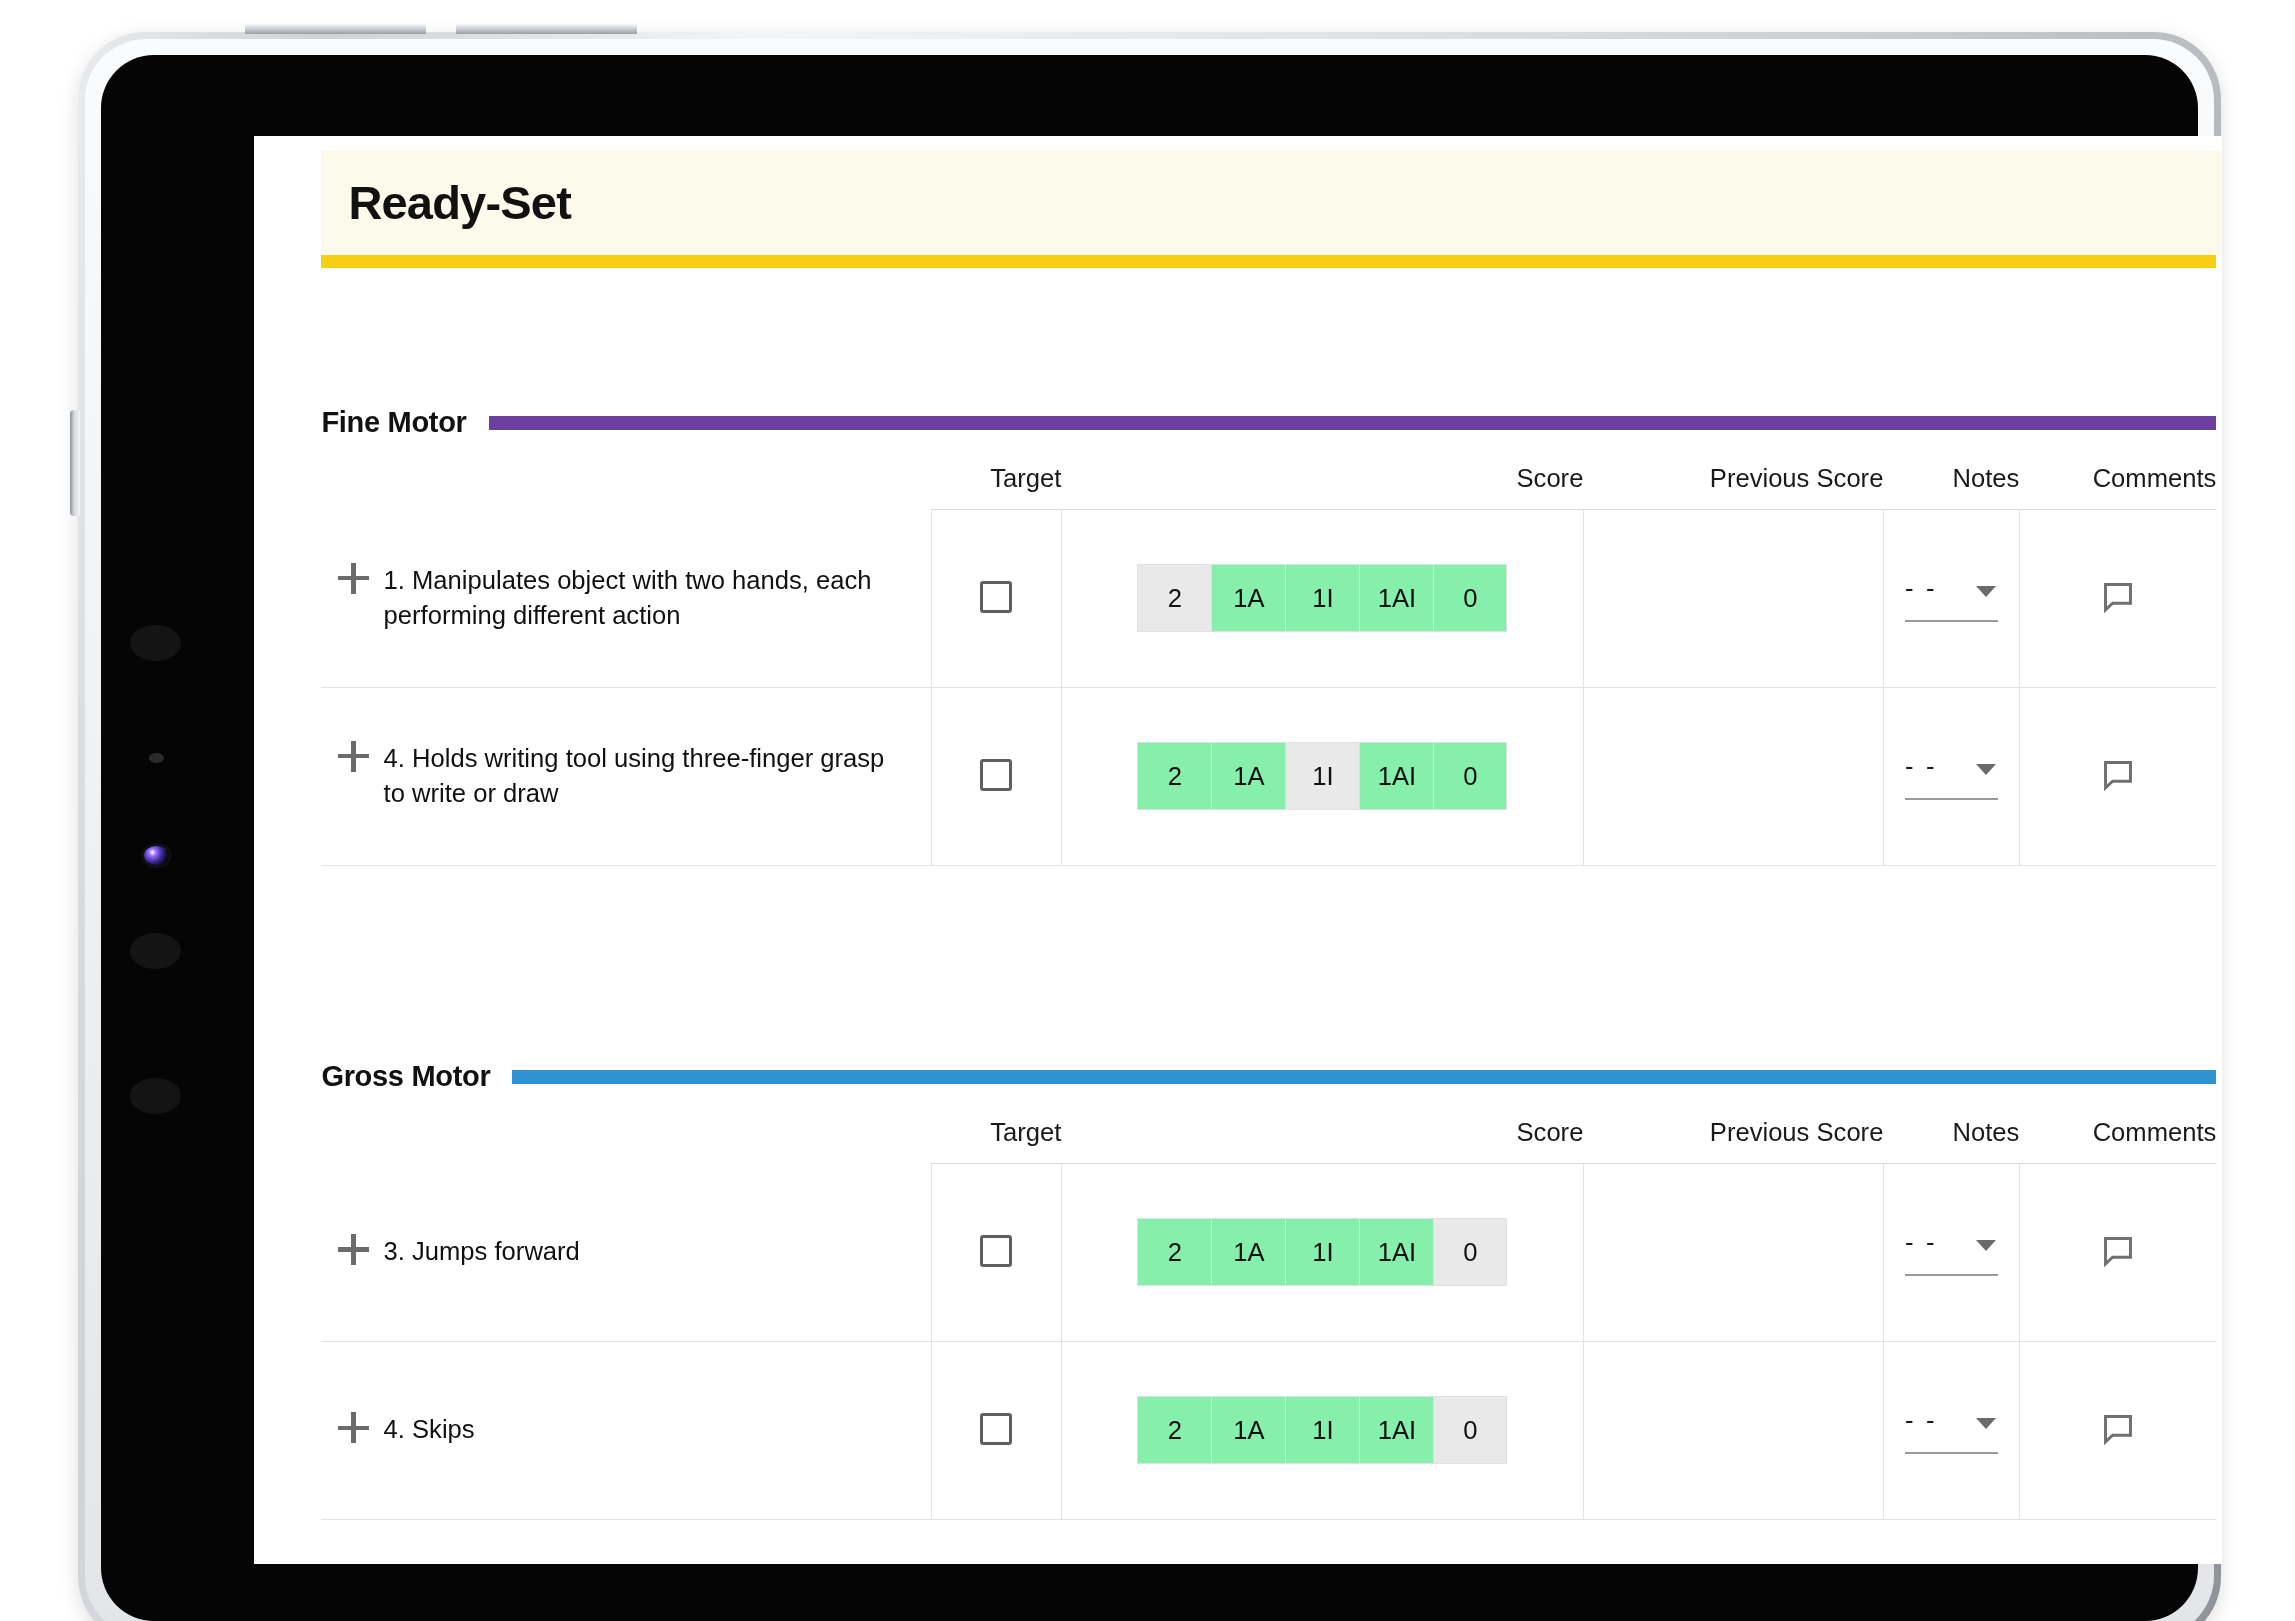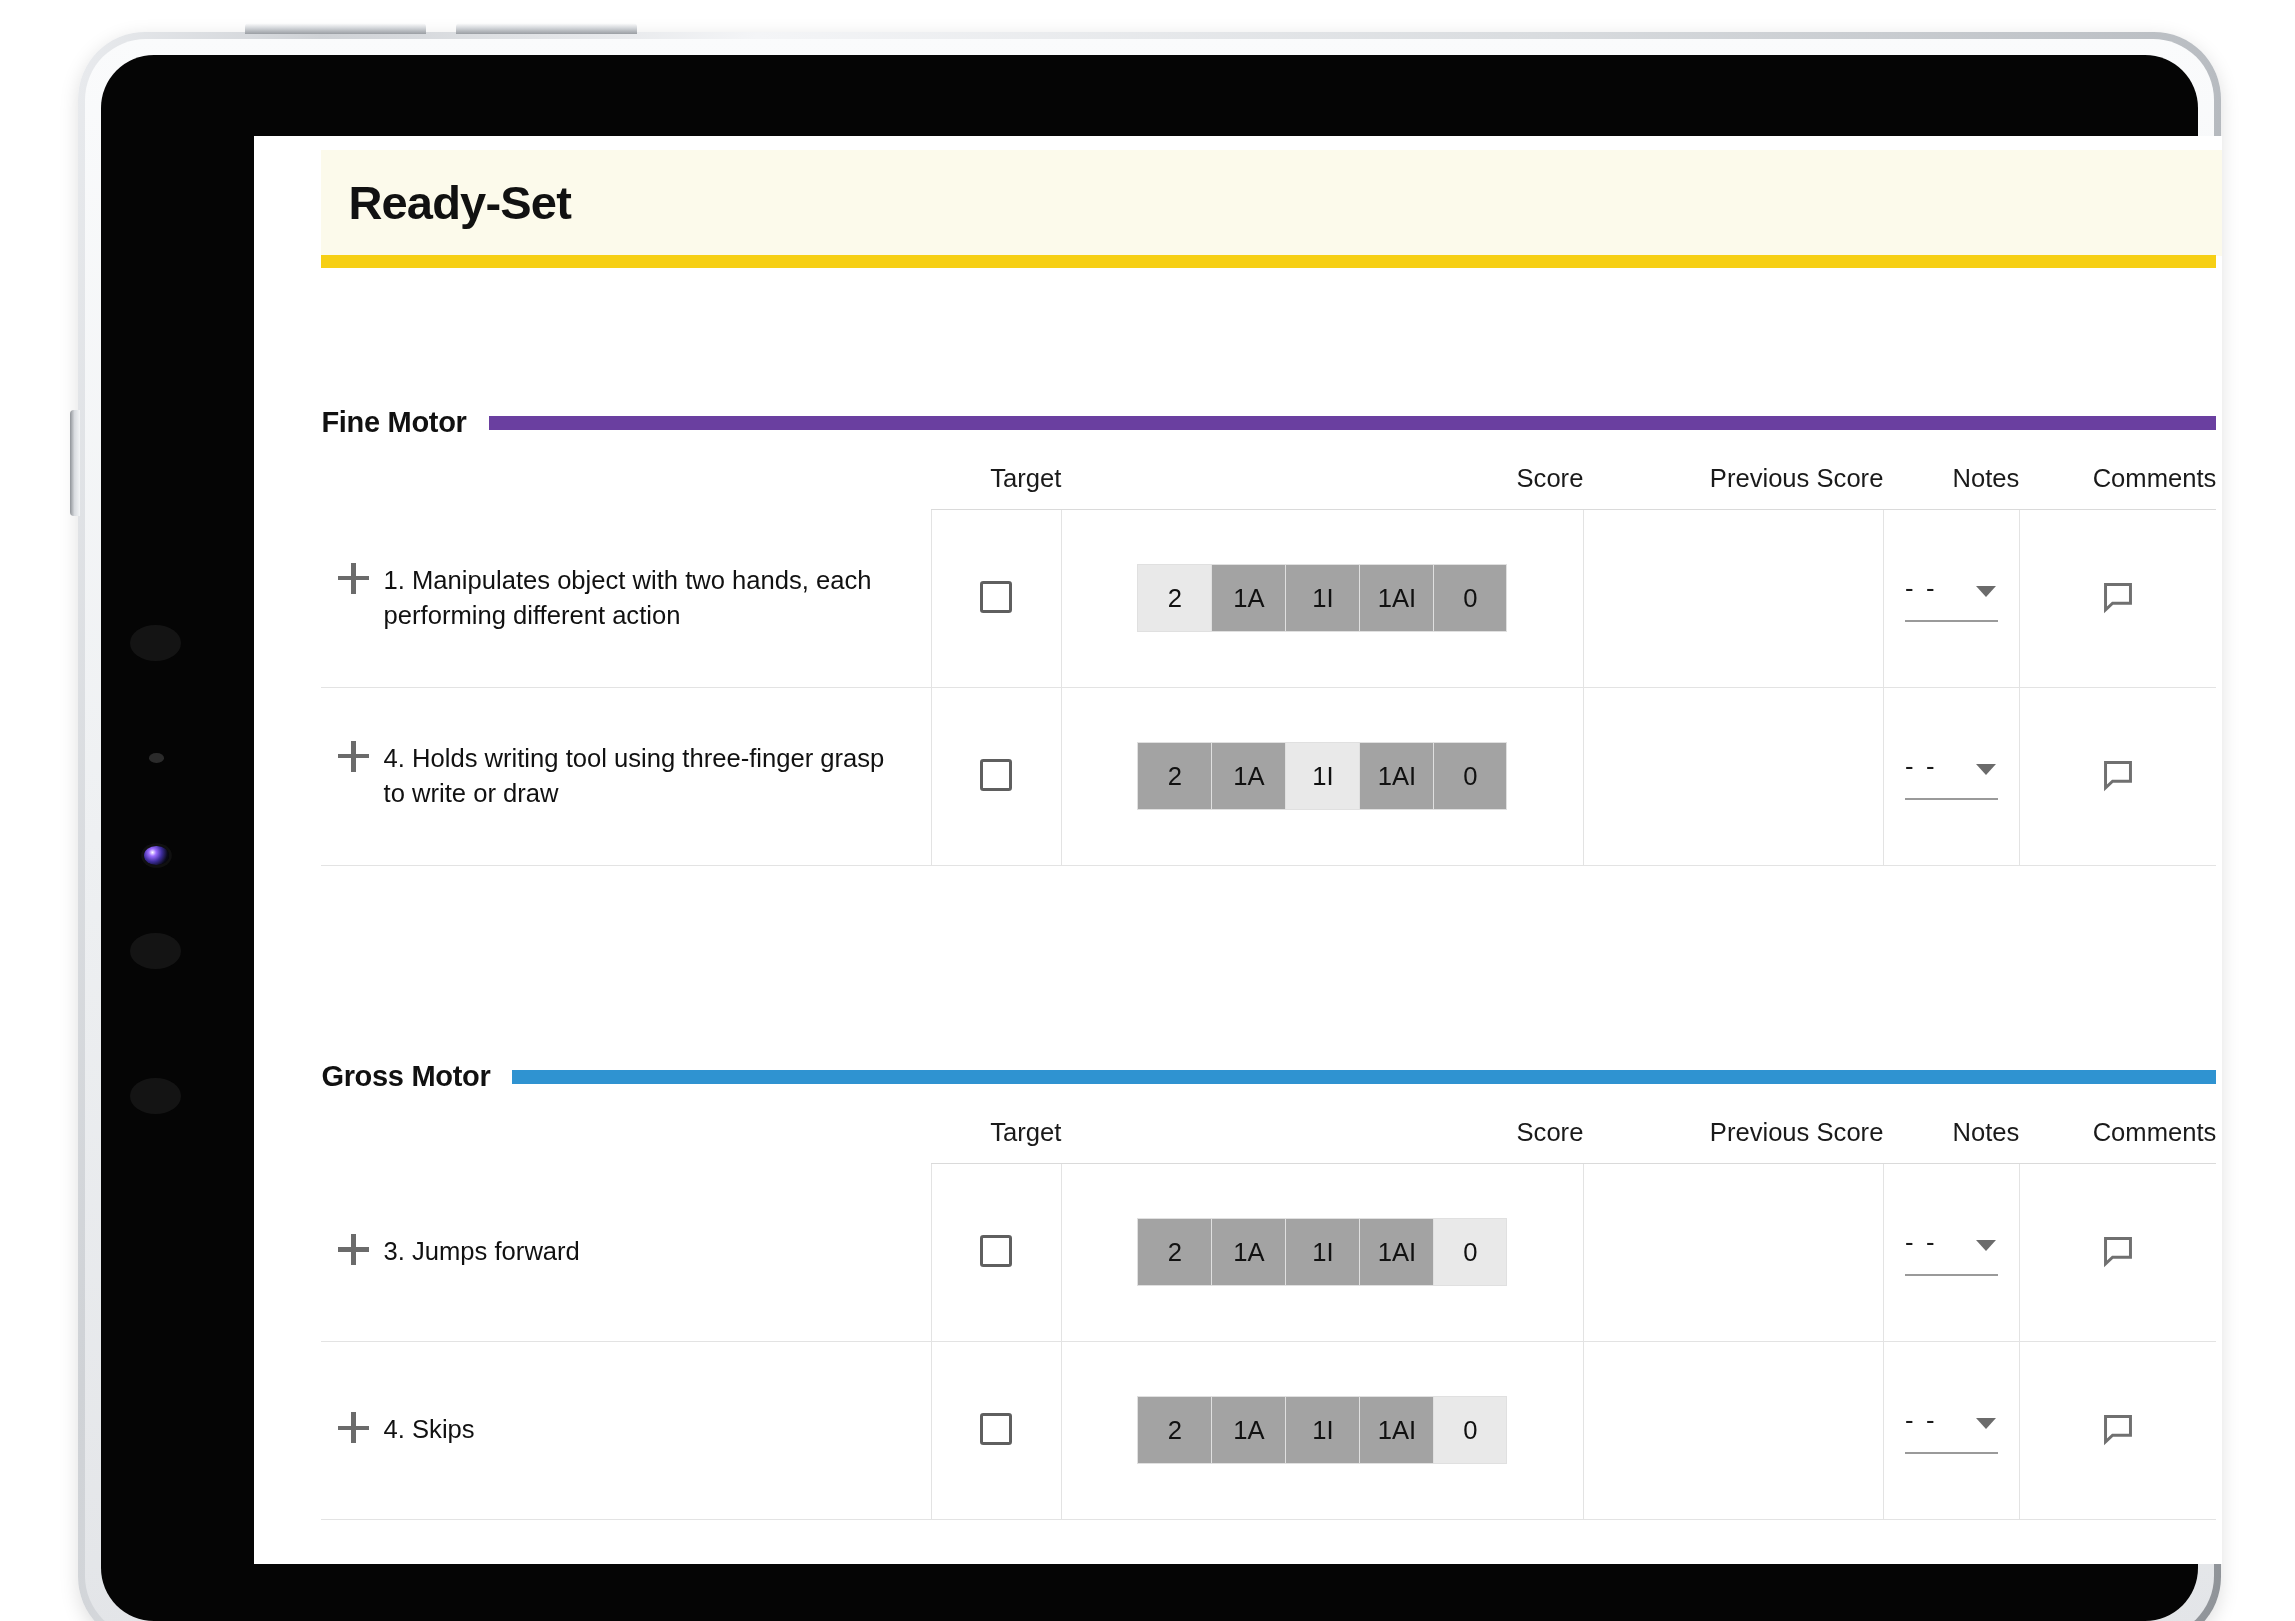--- a/index.html
+++ b/index.html
@@ -233,21 +233,21 @@
   .score-option {
     min-width: 74px;
     height: 68px;
     border: 1.1px solid #e0e0e0;
     border-right: none;
     display: flex;
     align-items: center;
     justify-content: center;
     font-size: 25.6px;
     color: #111111;
-    background: #a3a3a3;
+    background: #86efac;
     padding: 0 7.8px;
   }
   .score-option:last-child { border-right: 1.1px solid #e0e0e0; }
   .score-option.selected { background: #e9e9e9; }
 
   .notes-select {
     display: inline-block;
     width: 93px;
     border-bottom: 2.8px solid #9a9a9a;
     padding-bottom: 16.7px;

